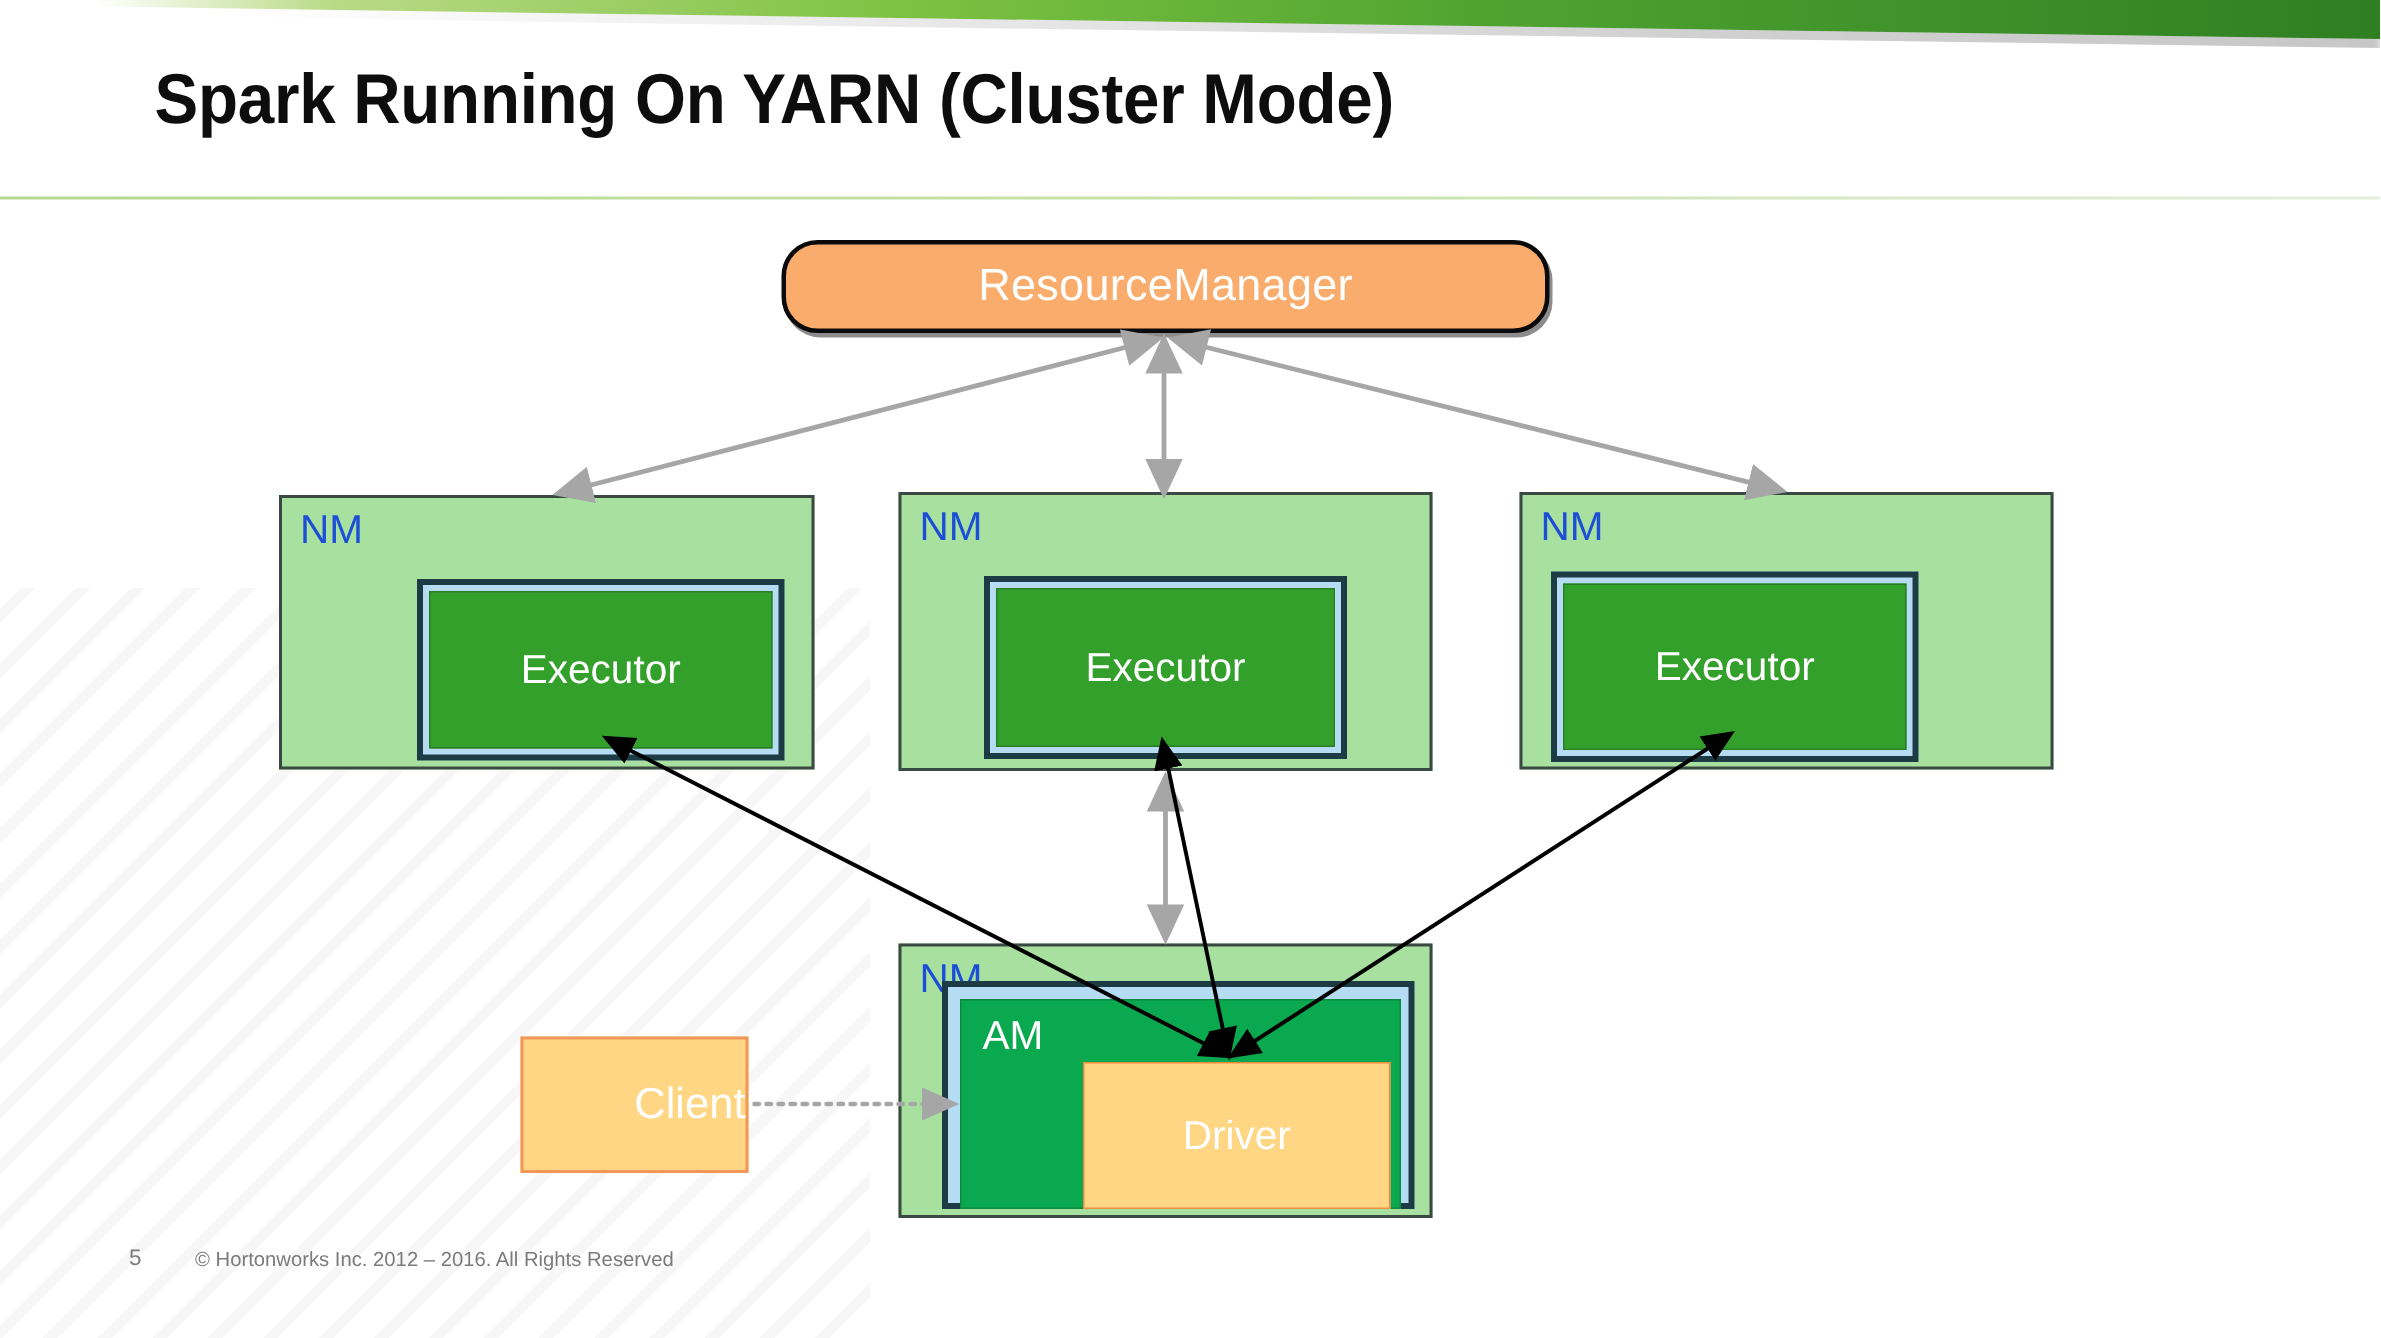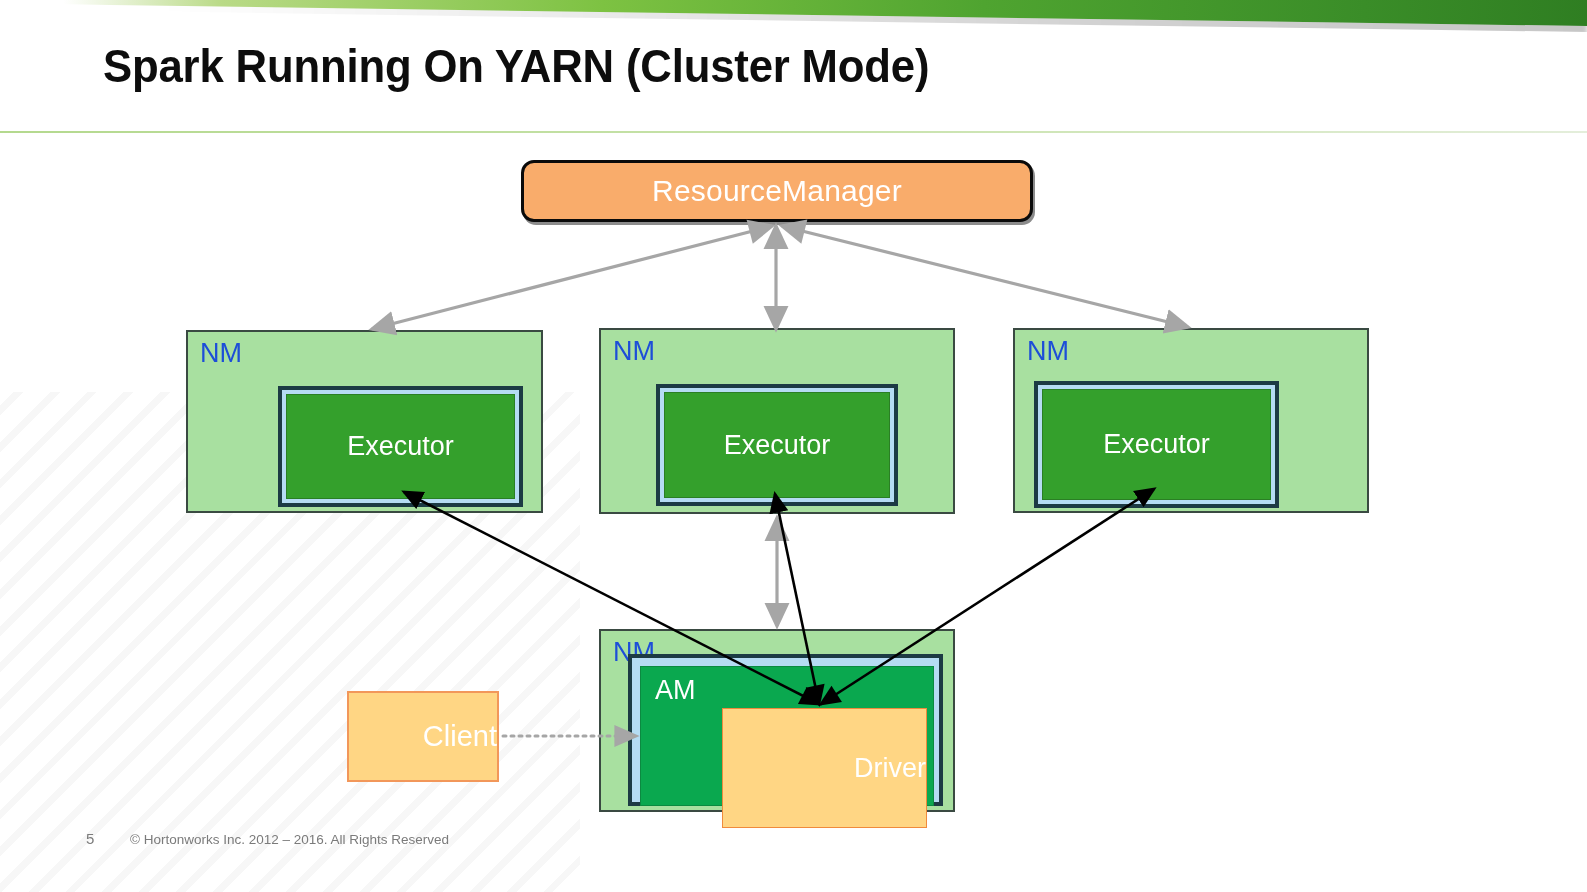--- a/index.html
+++ b/index.html
@@ -29,21 +29,21 @@
   .title{position:absolute;left:103px;top:38px;width:1300px;
      font-size:47px;font-weight:bold;color:#0d0d0d;letter-spacing:-0.2px;
      font-family:"Liberation Sans Narrow","Liberation Sans","DejaVu Sans Condensed",sans-serif;
      transform:scaleX(.93);transform-origin:left center;white-space:nowrap;}
   .title-rule{position:absolute;left:0;top:131px;width:1587px;height:2px;
      background:linear-gradient(90deg,#b4d98e 0%,#c9e3ad 55%,#e4eedb 100%);}
 
   
   .box{position:absolute;box-sizing:border-box;display:flex;}
 
-  .rm{left:521px;top:160px;width:512px;height:62px;border-radius:13px;
+  .rm{left:521px;top:160px;width:512px;height:62px;border-radius:24px;
       background:#f9ac6b;border:3px solid #0a0a0a;
       align-items:center;justify-content:center;
       color:#ffffff;font-size:30px;letter-spacing:.2px;
       box-shadow:2px 3px 0 rgba(0,0,0,.45);}
 
   .nm{background:#a8e0a0;border:2px solid #3a4a42;
       color:#1d4ed8;font-size:27px;}
   .nm > .nm-label{position:absolute;left:12px;top:6px;}
 
   .exec-outer{position:absolute;box-sizing:border-box;
@@ -124,21 +124,21 @@
     </div>
   </div>
 
   <div class="box nm" style="left:599px;top:629px;width:356px;height:183px;">
     <span class="nm-label">NM</span>
   </div>
   <div class="exec-outer" style="left:628px;top:654px;width:315px;height:152px;padding-left:38px;">
     <div class="am-box" style="left:8px;top:8px;width:294px;height:140px;">
       <span class="am-label">AM</span>
     </div>
-    <div class="driver" style="left:90px;top:50px;width:205px;height:120px;justify-content:flex-end;">
+    <div class="driver" style="left:90px;top:50px;width:205px;height:98px;">
       <span>Driver</span>
     </div>
   </div>
 
   <div class="box client">
     <span>Client</span>
   </div>
 
   <svg id="arrows" viewBox="0 0 1587 892" xmlns="http://www.w3.org/2000/svg">
     <defs>

